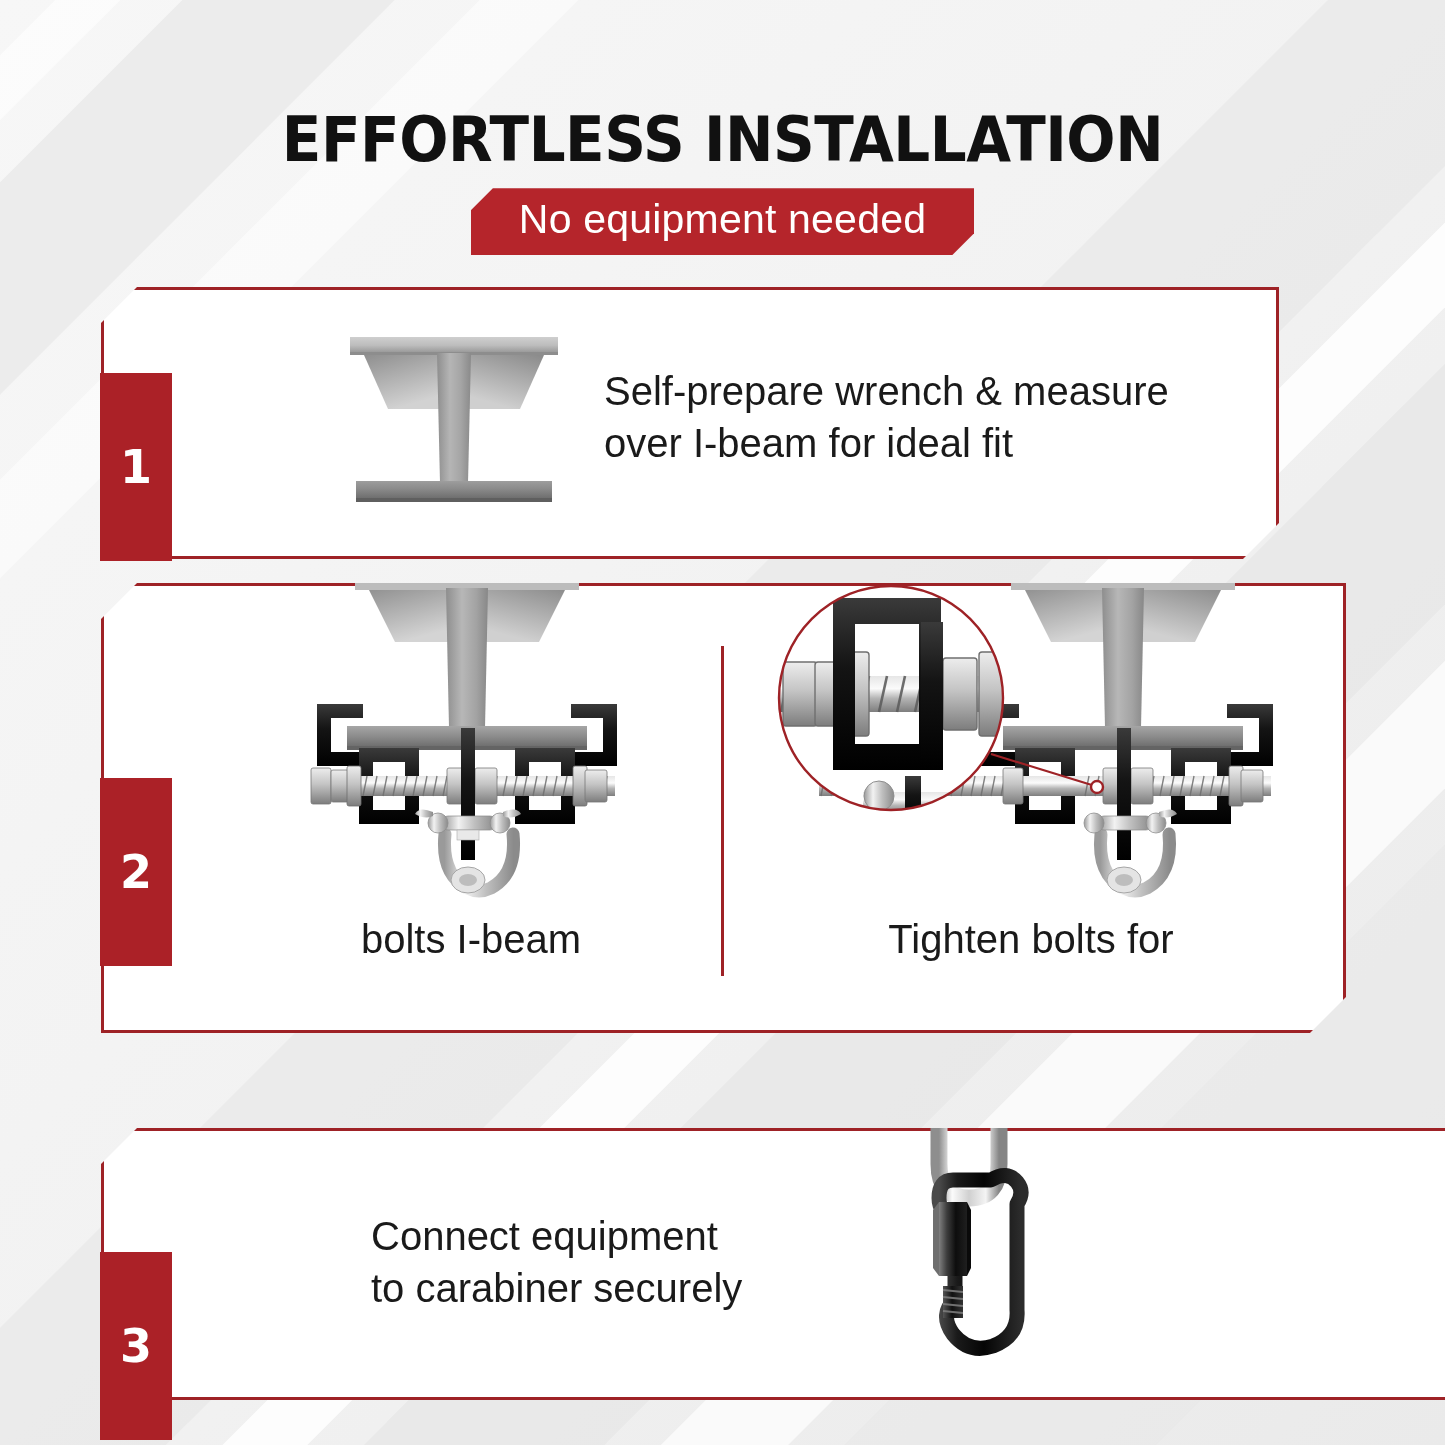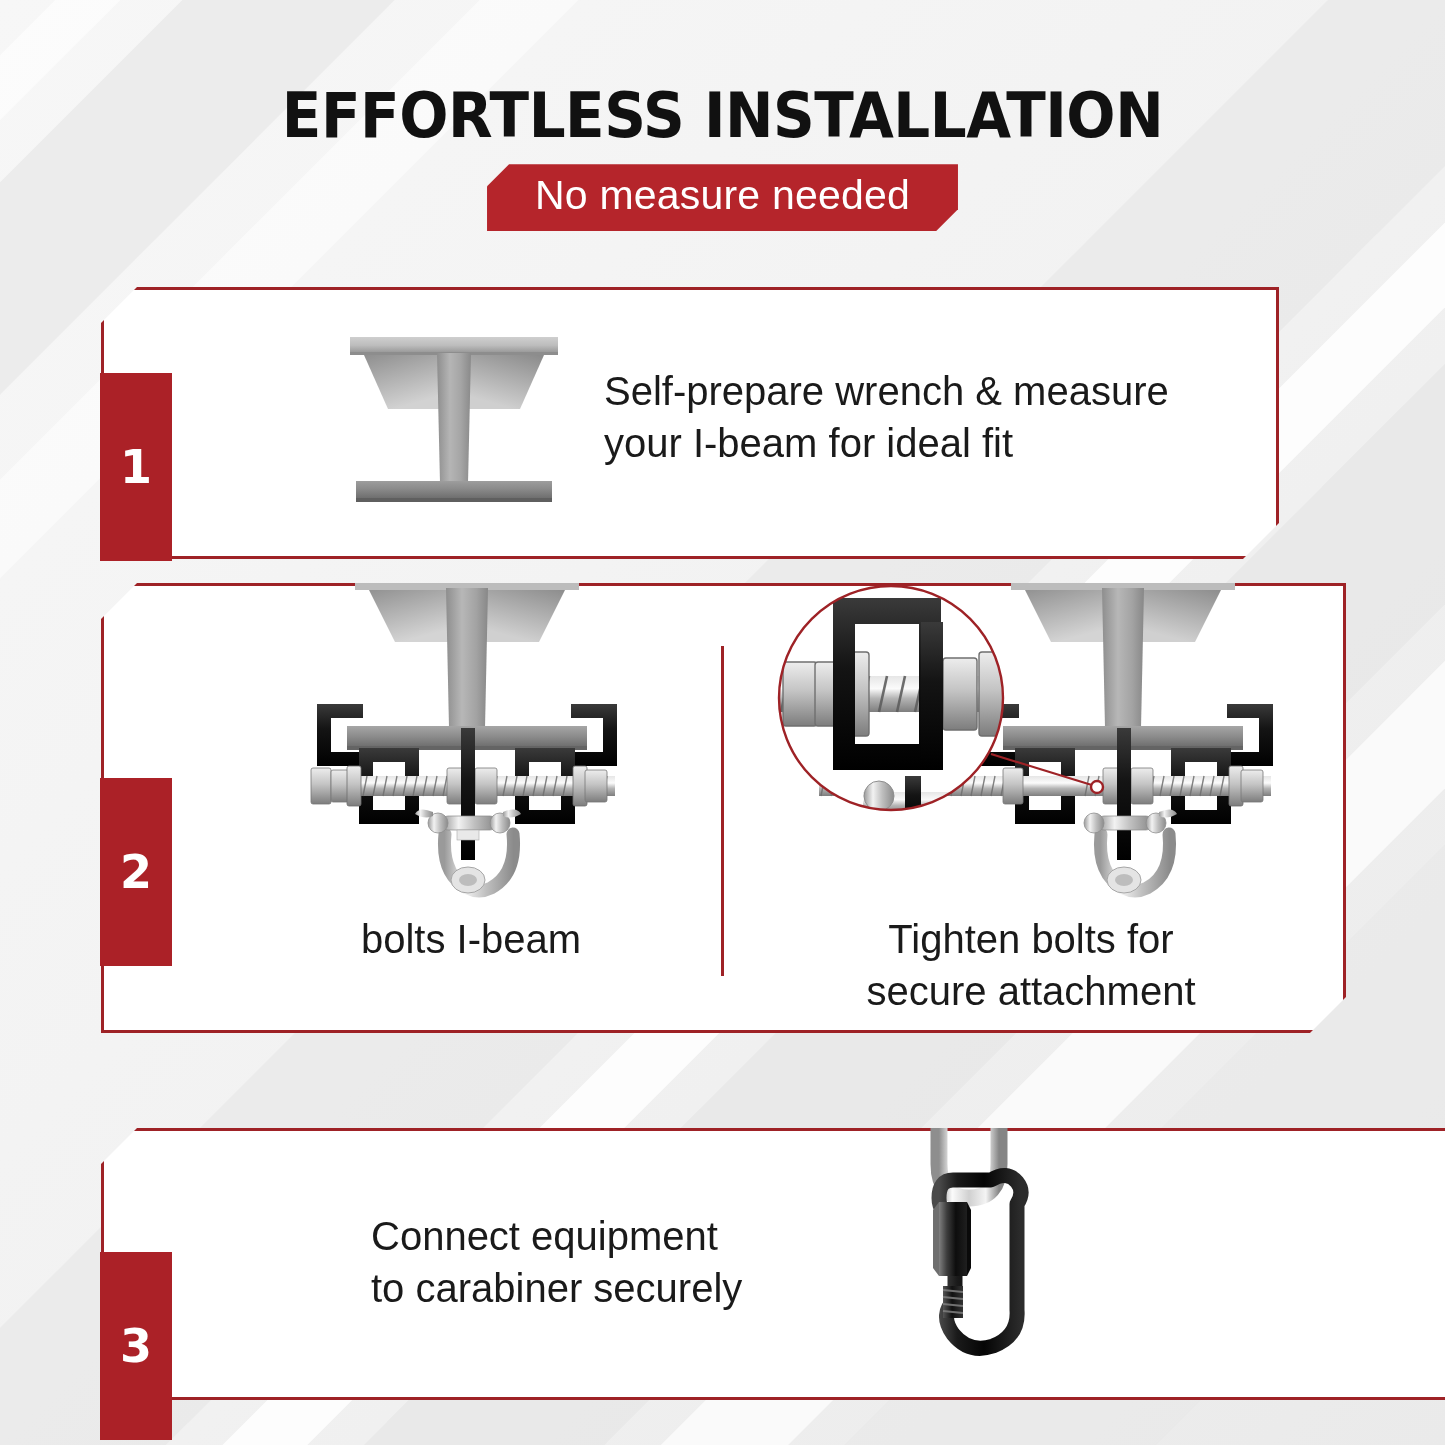--- a/index.html
+++ b/index.html
@@ -11,21 +11,21 @@
     overflow:hidden;
   }
 
   
   #bg-streaks { position:absolute; inset:0; z-index:0; }
 
   
   #stage { position:absolute; inset:0; z-index:2; }
 
   
-  #header { position:absolute; top:84px; left:0; width:1445px; text-align:center; }
+  #header { position:absolute; top:108px; left:0; width:1445px; text-align:center; }
   #main-title {
     font-family:"DejaVu Sans", sans-serif;
     font-weight:bold;
     font-size:63px;
     letter-spacing:-0.5px;
     color:#111;
     transform:scaleX(0.92);
     line-height:1.02;
   }
   #subtitle-banner {
@@ -96,21 +96,21 @@
     <rect x="-700" y="980" width="2900" height="170" fill="#e4e4e4" opacity="0.55"></rect>
     <rect x="-700" y="1190" width="2900" height="90" fill="#ffffff" opacity="0.7"></rect>
     <rect x="-700" y="1320" width="2900" height="220" fill="#e8e8e8" opacity="0.5"></rect>
   </g>
 </svg>
 
 <div id="stage">
 
   <div id="header">
     <div id="main-title">EFFORTLESS INSTALLATION</div>
-    <div id="subtitle-banner">No measure needed</div>
+    <div id="subtitle-banner">No equipment needed</div>
   </div>
 
   <div class="step-card" style="left:101px; top:287px; width:1178px; height:272px;">
     <div class="card-frame"></div>
     <div class="card-inner">
 
       <svg class="art" style="left:243px; top:48px;" width="220" height="175" viewBox="0 0 220 175">
         <defs>
           <linearGradient id="fl-top" x1="0" y1="0" x2="0" y2="1">
             <stop offset="0%" stop-color="#cfcfcf"></stop>
@@ -145,21 +145,21 @@
         <polygon points="124,20 200,20 176,74 124,74" fill="url(#und-r)"></polygon>
 
         <polygon points="93,18 127,18 124,148 96,148" fill="url(#web-g)"></polygon>
 
         <polygon points="12,146 208,146 208,163 12,163" fill="url(#bot-g)"></polygon>
         <polygon points="12,163 208,163 208,167 12,167" fill="#5f5f5f"></polygon>
       </svg>
 
       <div class="step-text" style="left:503px; top:78px; width:660px;">
         <div>Self-prepare wrench &amp; measure</div>
-        <div>your I-beam for ideal fit</div>
+        <div>over I-beam for ideal fit</div>
       </div>
     </div>
     <div class="step-badge" style="left:-1px; top:86px; height:188px;">1</div>
   </div>
 
   <div class="step-card" style="left:101px; top:583px; width:1245px; height:450px;">
     <div class="card-frame"></div>
     <div class="card-inner">
 
       <svg class="art" style="left:196px; top:-3px;" width="340" height="330" viewBox="0 0 340 330">
@@ -420,21 +420,20 @@
             <rect x="90" y="212" width="190" height="22" fill="url(#rod3)"></rect>
             <circle cx="106" cy="216" r="15" fill="url(#chr3)" stroke="#8e8e8e" stroke-width="1"></circle>
             <rect x="132" y="196" width="16" height="48" fill="url(#blk3)"></rect>
           </g>
           <circle cx="118" cy="118" r="112" fill="none" stroke="#9e2226" stroke-width="2.4"></circle>
         </g>
       </svg>
 
       <div class="step-text cap-center" style="left:660px; top:330px; width:540px;text-align:center;">
         <div>Tighten bolts for</div>
-        <div>secure attachment</div>
       </div>
     </div>
     <div class="step-badge" style="left:-1px; top:195px; height:188px;">2</div>
   </div>
 
   <div class="step-card" style="left:101px; top:1108px; width:1416px; height:272px;margin-top:20px;">
     <div class="card-frame"></div>
     <div class="card-inner">
       <div class="step-text" style="left:270px; top:82px; width:600px;">
         <div>Connect equipment</div>

